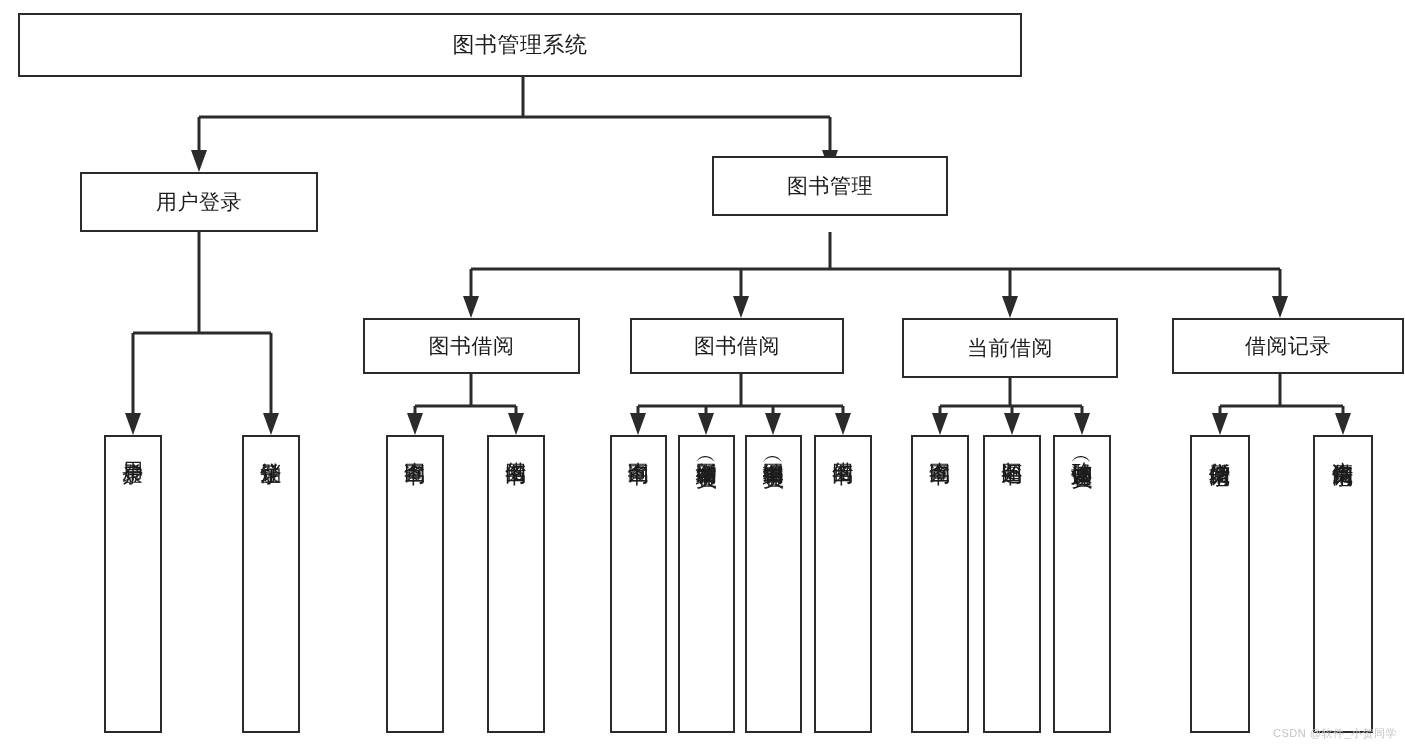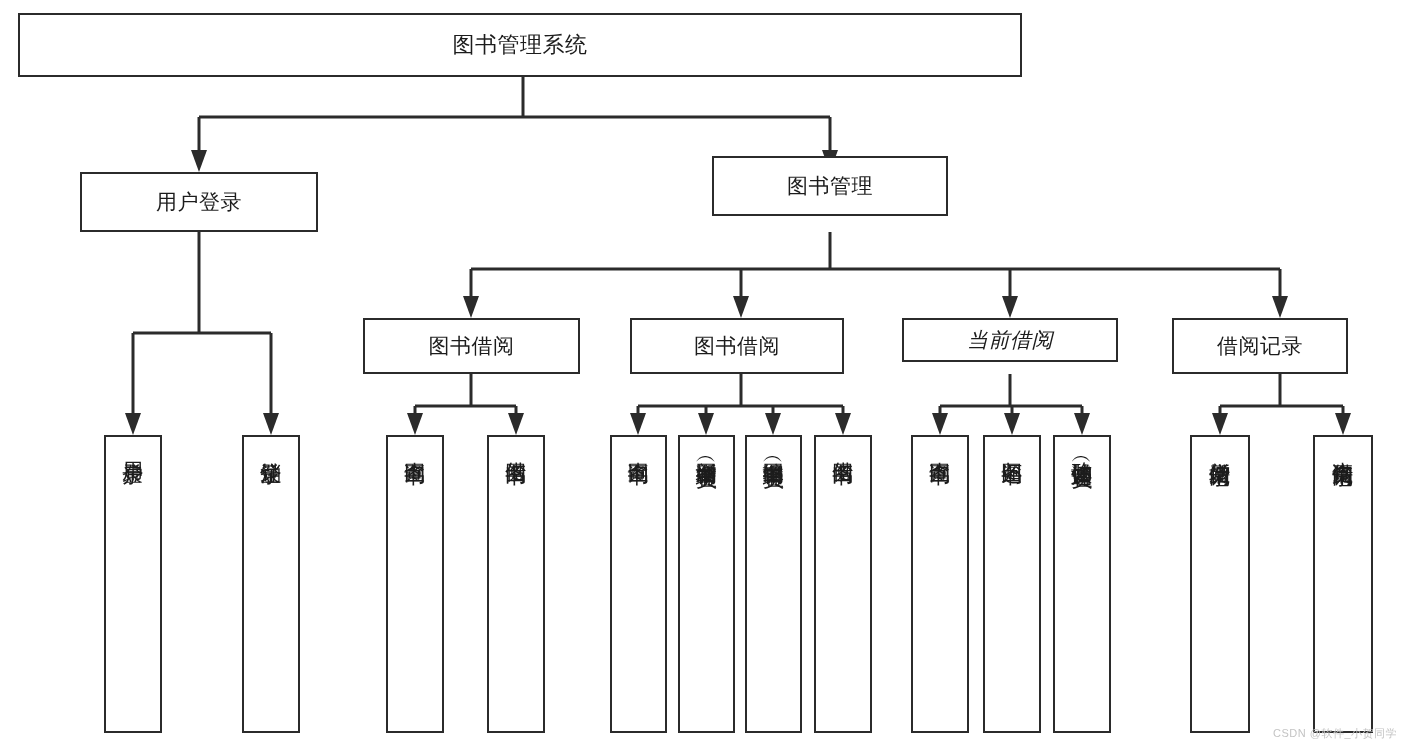--- a/index.html
+++ b/index.html
@@ -151,24 +151,24 @@
       </div>
       <div class="node-box horizontal" style="left: 712px; top: 156px; width: 236px; height: 60px; border-color: rgb(43, 43, 43); background: rgb(255, 255, 255);">
         <span class="node-label" style="color: rgb(28, 28, 28);">图书管理</span>
       </div>
       <div class="node-box horizontal" style="left: 363px; top: 318px; width: 217px; height: 56px; border-color: rgb(43, 43, 43); background: rgb(255, 255, 255);">
         <span class="node-label" style="color: rgb(28, 28, 28);">图书借阅</span>
       </div>
       <div class="node-box horizontal" style="left: 630px; top: 318px; width: 214px; height: 56px; border-color: rgb(43, 43, 43); background: rgb(255, 255, 255);">
         <span class="node-label" style="color: rgb(28, 28, 28);">图书借阅</span>
       </div>
-      <div class="node-box horizontal" style="left: 902px; top: 318px; width: 216px; height: 44px; border-color: rgb(43, 43, 43); background: rgb(255, 255, 255); font-style: italic;">
+      <div class="node-box horizontal" style="left: 902px; top: 318px; width: 216px; height: 60px; border-color: rgb(43, 43, 43); background: rgb(255, 255, 255);">
         <span class="node-label" style="color: rgb(28, 28, 28);">当前借阅</span>
       </div>
-      <div class="node-box horizontal" style="left: 1172px; top: 318px; width: 176px; height: 56px; border-color: rgb(43, 43, 43); background: rgb(255, 255, 255);">
+      <div class="node-box horizontal" style="left: 1172px; top: 318px; width: 232px; height: 56px; border-color: rgb(43, 43, 43); background: rgb(255, 255, 255);">
         <span class="node-label" style="color: rgb(28, 28, 28);">借阅记录</span>
       </div>
       <div class="node-box vertical" style="left: 104px; top: 435px; width: 58px; height: 298px; border-color: rgb(43, 43, 43); background: rgb(255, 255, 255);">
         <span class="node-label" style="color: rgb(28, 28, 28);">用户登录</span>
       </div>
       <div class="node-box vertical" style="left: 242px; top: 435px; width: 58px; height: 298px; border-color: rgb(43, 43, 43); background: rgb(255, 255, 255);">
         <span class="node-label" style="color: rgb(28, 28, 28);">注销登录</span>
       </div>
       <div class="node-box vertical" style="left: 386px; top: 435px; width: 58px; height: 298px; border-color: rgb(43, 43, 43); background: rgb(255, 255, 255);">
         <span class="node-label" style="color: rgb(28, 28, 28);">查询图书</span>

